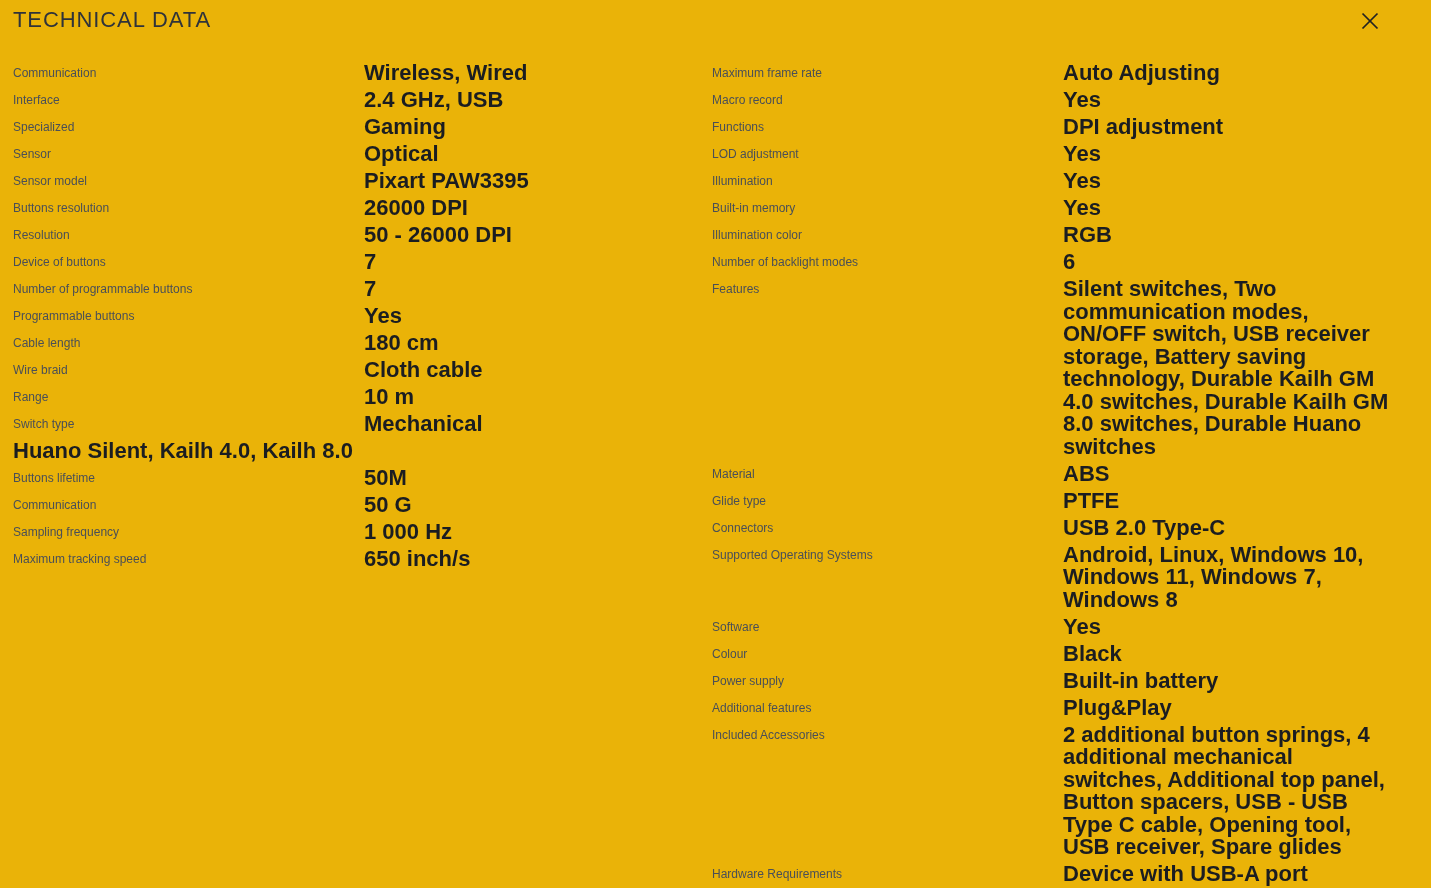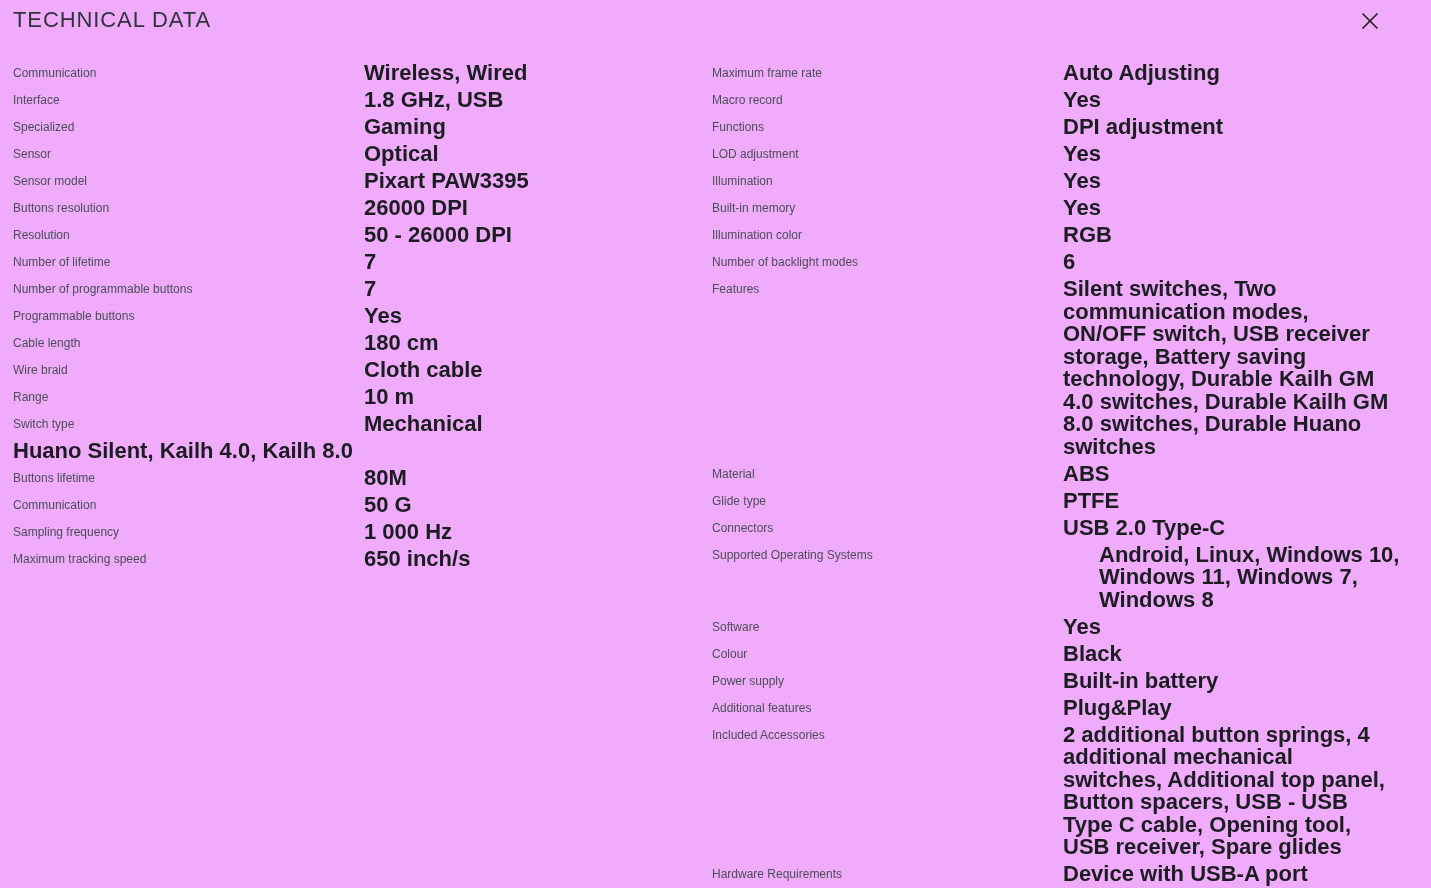--- a/index.html
+++ b/index.html
@@ -14,21 +14,21 @@
     font-family: "Liberation Sans", sans-serif;
     color: #3a3f47;
     overflow: hidden;
     position: relative;
   }
 
   .panel {
     position: relative;
     width: 1431px;
     height: 888px;
-    background: #f0abfc;
+    background: #eab308;
     box-sizing: border-box;
   }
 
   
   .panel-header {
     position: absolute;
     top: 0;
     left: 0;
     right: 0;
     height: 44px;
@@ -135,21 +135,21 @@
   </div>
 
   <div class="spec-columns">
     <div class="spec-column left" id="col-left">
         <div class="spec-row">
           <div class="spec-label">Communication</div>
           <div class="spec-value">Wireless, Wired</div>
         </div>
         <div class="spec-row">
           <div class="spec-label">Interface</div>
-          <div class="spec-value">1.8 GHz, USB</div>
+          <div class="spec-value">2.4 GHz, USB</div>
         </div>
         <div class="spec-row">
           <div class="spec-label">Specialized</div>
           <div class="spec-value">Gaming</div>
         </div>
         <div class="spec-row">
           <div class="spec-label">Sensor</div>
           <div class="spec-value">Optical</div>
         </div>
         <div class="spec-row">
@@ -158,21 +158,21 @@
         </div>
         <div class="spec-row">
           <div class="spec-label">Buttons resolution</div>
           <div class="spec-value">26000 DPI</div>
         </div>
         <div class="spec-row">
           <div class="spec-label">Resolution</div>
           <div class="spec-value">50 - 26000 DPI</div>
         </div>
         <div class="spec-row">
-          <div class="spec-label">Number of lifetime</div>
+          <div class="spec-label">Device of buttons</div>
           <div class="spec-value">7</div>
         </div>
         <div class="spec-row">
           <div class="spec-label">Number of programmable buttons</div>
           <div class="spec-value">7</div>
         </div>
         <div class="spec-row">
           <div class="spec-label">Programmable buttons</div>
           <div class="spec-value">Yes</div>
         </div>
@@ -190,21 +190,21 @@
         </div>
         <div class="spec-row">
           <div class="spec-label">Switch type</div>
           <div class="spec-value">Mechanical</div>
         </div>
         <div class="spec-row">
           <div class="spec-value">Huano Silent, Kailh 4.0, Kailh 8.0</div>
         </div>
         <div class="spec-row">
           <div class="spec-label">Buttons lifetime</div>
-          <div class="spec-value">80M</div>
+          <div class="spec-value">50M</div>
         </div>
         <div class="spec-row">
           <div class="spec-label">Communication</div>
           <div class="spec-value">50 G</div>
         </div>
         <div class="spec-row">
           <div class="spec-label">Sampling frequency</div>
           <div class="spec-value">1 000 Hz</div>
         </div>
         <div class="spec-row">
@@ -254,21 +254,21 @@
           <div class="spec-value">ABS</div>
         </div>
         <div class="spec-row">
           <div class="spec-label">Glide type</div>
           <div class="spec-value">PTFE</div>
         </div>
         <div class="spec-row">
           <div class="spec-label">Connectors</div>
           <div class="spec-value">USB 2.0 Type-C</div>
         </div>
-        <div class="spec-row" style=" gap: 36px;">
+        <div class="spec-row" style="">
           <div class="spec-label">Supported Operating Systems</div>
           <div class="spec-value">Android, Linux, Windows 10, Windows 11, Windows 7, Windows 8</div>
         </div>
         <div class="spec-row">
           <div class="spec-label">Software</div>
           <div class="spec-value">Yes</div>
         </div>
         <div class="spec-row">
           <div class="spec-label">Colour</div>
           <div class="spec-value">Black</div>

